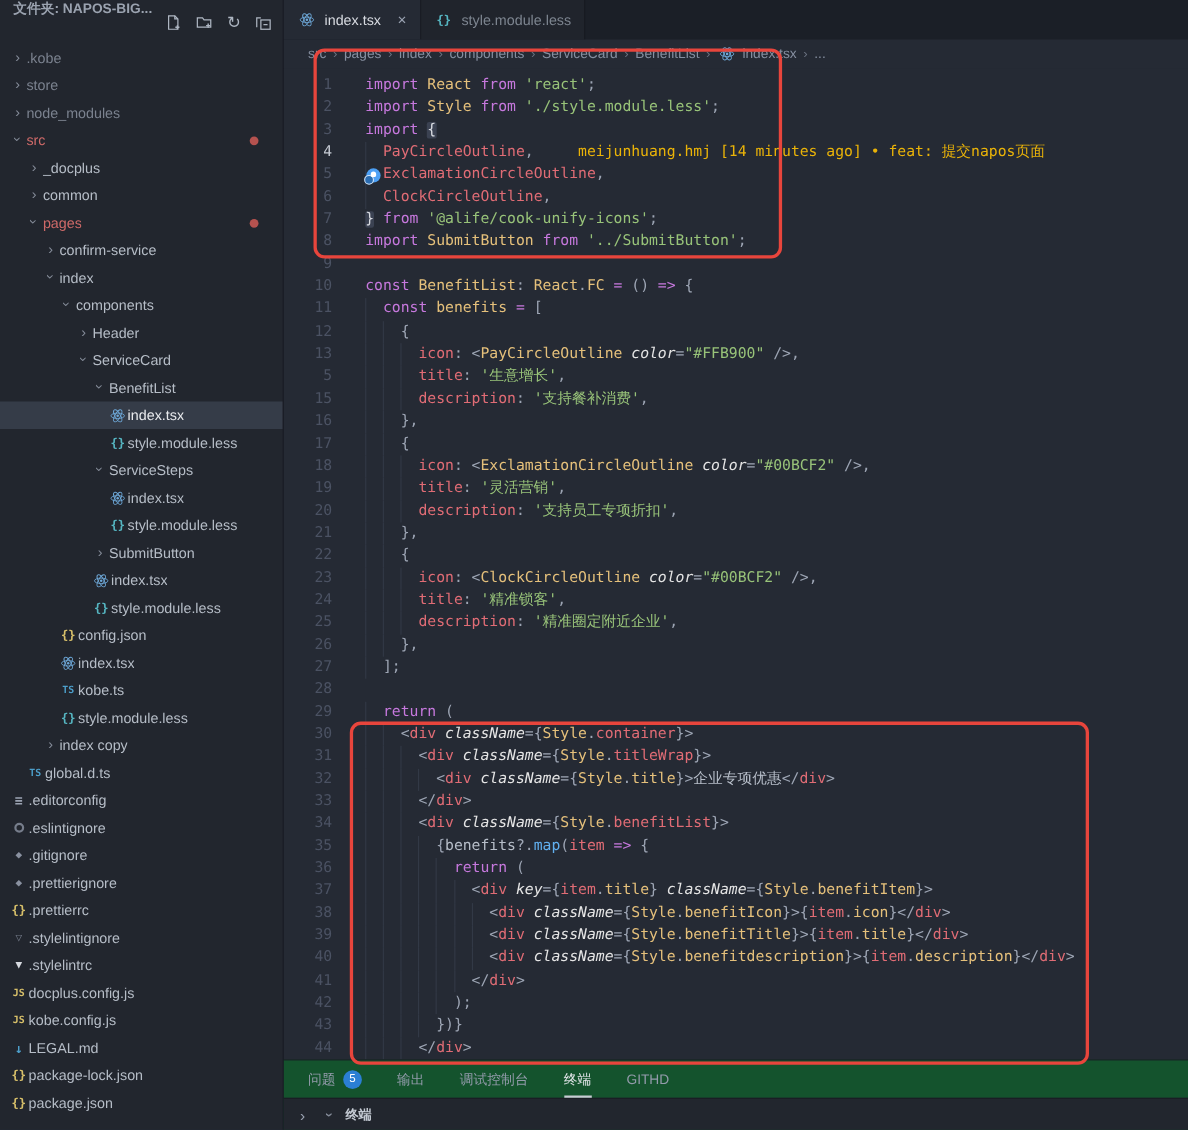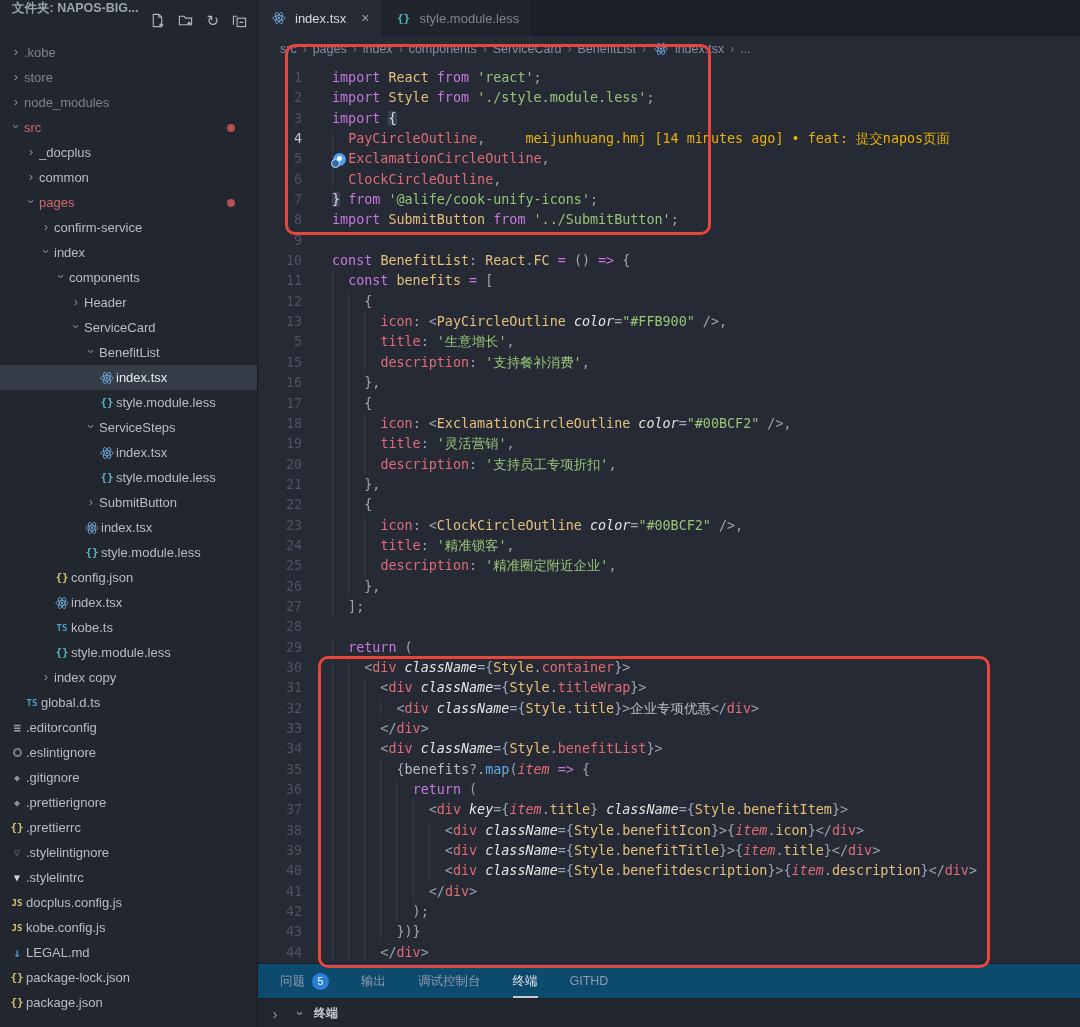--- a/index.html
+++ b/index.html
@@ -55,32 +55,32 @@
     padding-top:6px; flex:none; }
   .code-line { position:relative; height:20.35px; line-height:20.35px; white-space:pre;
     font-family:"DejaVu Sans Mono", monospace; font-size:13.4px; color:#abb2bf; }
   .ln { display:inline-block; width:44px; text-align:right; color:#4b5263;
     padding-right:0; margin-right:30px; flex:none; }
   .ln.active { color:#c2c7d0; }
   .guide { position:absolute; top:0; bottom:0; width:1px; background:#323946; }
   .t-k{color:#c678dd} .t-v{color:#e5c07b} .t-s{color:#98c379} .t-r{color:#e06c75}
   .t-b{color:#61afef} .t-p{color:#9da5b4} .t-w{color:#b7bec9}
   .t-a{color:#e5e5e5; font-style:italic}
-  .t-i{color:#e06c75; font-style:italic}
+  .t-i{color:#e06c75; }
   .t-g{color:#eab308; }
   .t-h{background:#3b4252; color:#d7dae0; border-radius:2px;}
   .bulb { position:absolute; left:75px; top:3.5px; width:13px; height:13px; border-radius:50%;
     background:#4da0f5; }
   .bulb::after { content:""; position:absolute; left:4px; top:3px; width:5px; height:5px;
     background:#fff; border-radius:50% 50% 50% 50% / 60% 60% 40% 40%; }
   .bulb::before { content:""; position:absolute; left:-2px; bottom:-2px; width:7px; height:7px;
     border-radius:50%; background:#2b6cb0; border:1px solid #cfe3f8; }
 
   
-  .panel { height:64px; background:#0c4a6e; border-top:1px solid #181c23; flex:none; }
+  .panel { height:64px; background:#14532d; border-top:1px solid #181c23; flex:none; }
   .panel-tabs { height:34px; display:flex; align-items:center; gap:32px; padding-left:22px;
     font-size:12.5px; color:#939bab; }
   .ptab { display:flex; align-items:center; gap:7px; cursor:pointer; height:100%; }
   .ptab.active { color:#e3e6ea; box-shadow:inset 0 -2px 0 #c8ccd4; }
   .pbadge { min-width:17px; height:17px; border-radius:50%; background:#2b7fd4; color:#fff;
     font-size:10.5px; display:flex; align-items:center; justify-content:center; }
   .term-row { height:30px; background:#22262e; border-top:1px solid #1a1d24; display:flex;
     align-items:center; color:#c4cad3; font-size:12px; }
   .term-chev { width:34px; text-align:center; color:#9aa2b1; font-size:14px; cursor:pointer; }
   .term-head { display:flex; align-items:center; gap:6px; font-weight:bold; cursor:pointer; }

